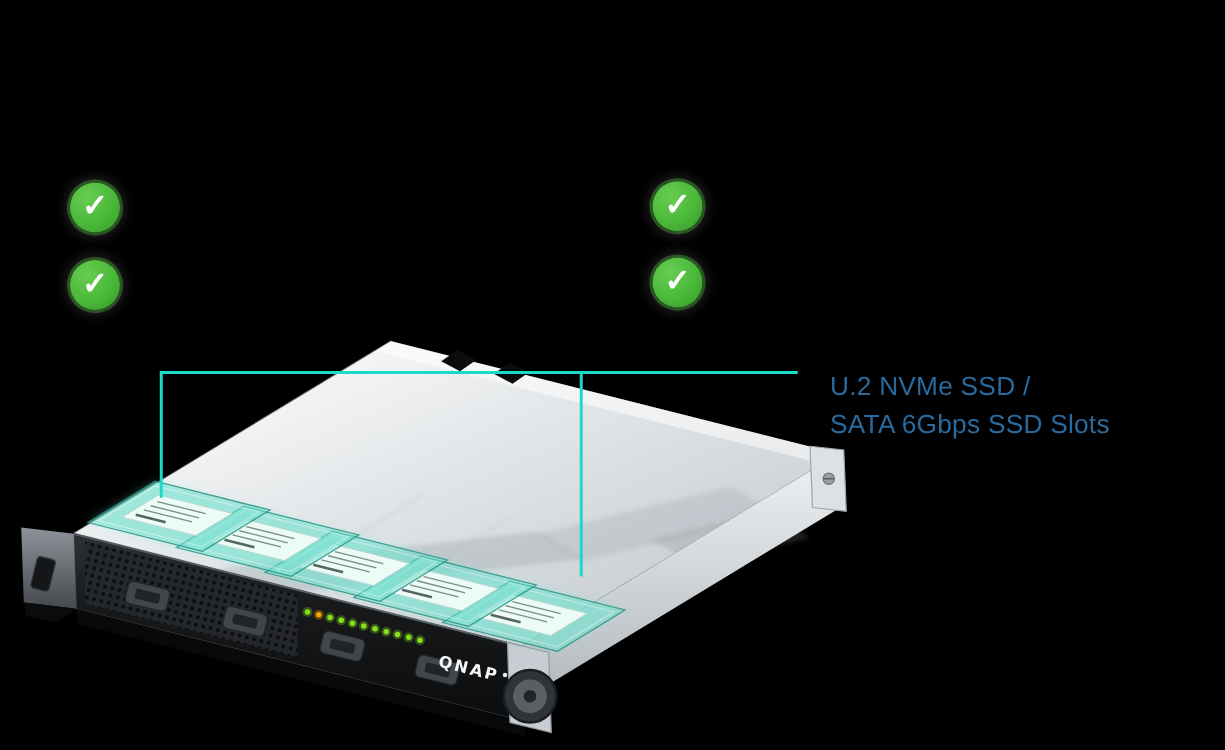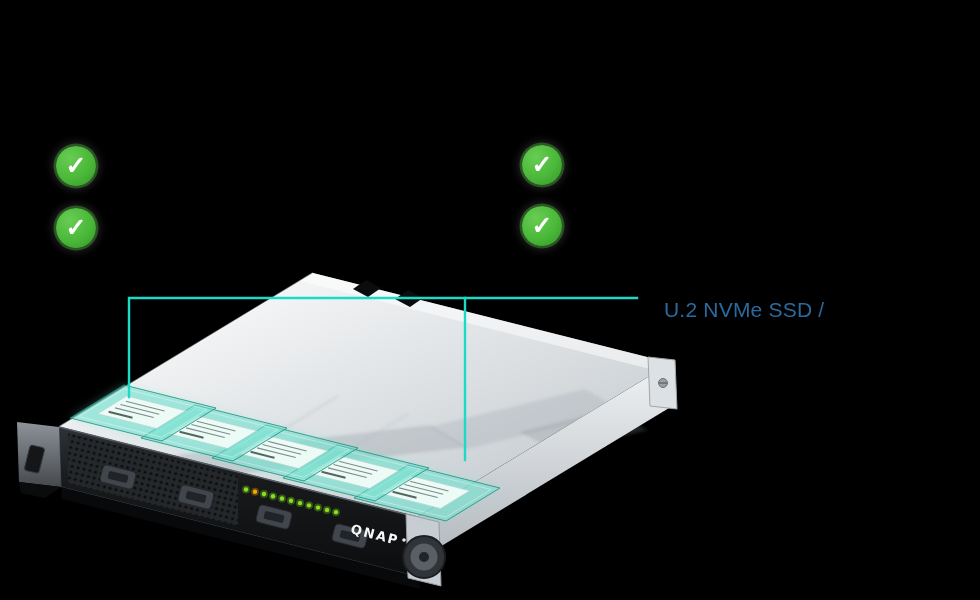--- a/index.html
+++ b/index.html
@@ -228,14 +228,15 @@
       </g>
 
     <g class="callout">
       <polyline points="129,397 129,298 637,298"></polyline>
       <line x1="465" y1="298" x2="465" y2="460"></line>
     </g>
   </svg>
 
   <div class="caption">
     <div>U.2 NVMe SSD /</div>
+    <div>SATA 6Gbps SSD Slots</div>
   </div>
 </div>
 
 </body></html>

